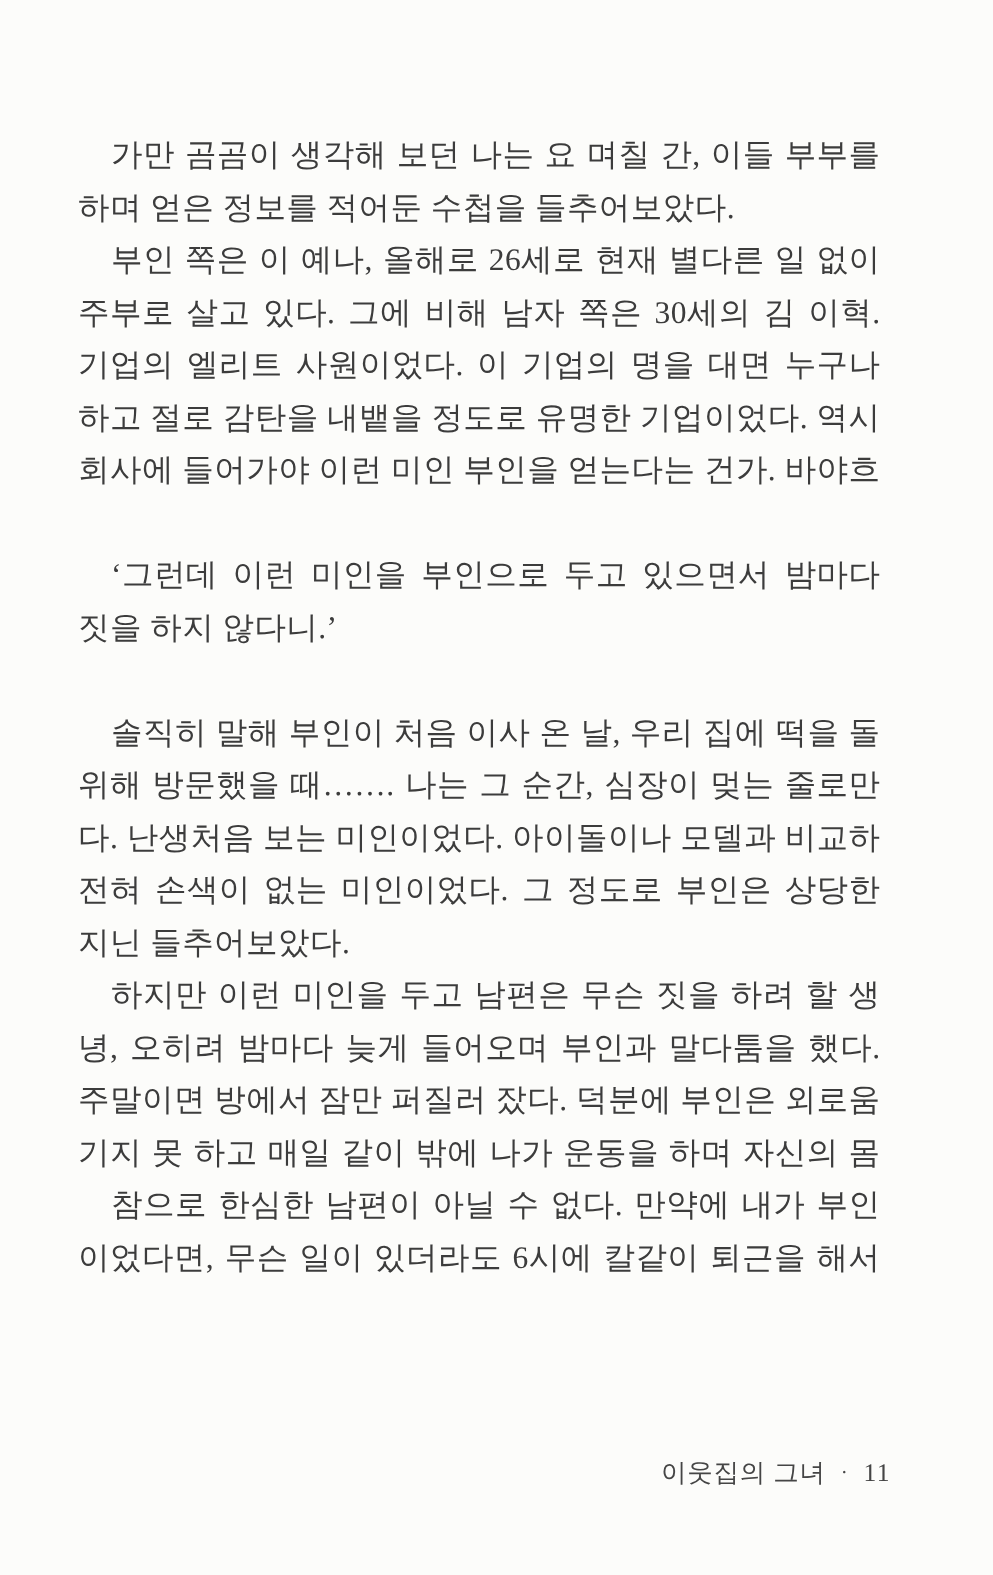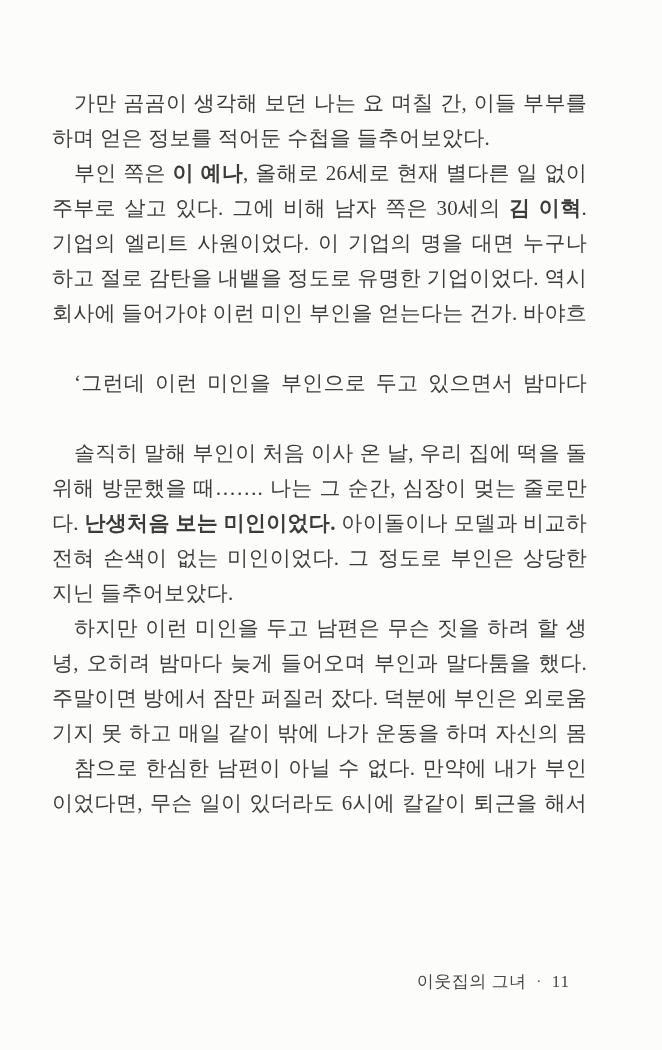--- a/index.html
+++ b/index.html
@@ -33,30 +33,30 @@
     overflow: hidden;
   }
   .line.end {
     text-align: center;
     text-align-last: left;
   }
   .line.indent {
     text-indent: 22px;
   }
   .line .b {
-    font-weight: bold;
+    font-weight: normal;
     margin-top: 41px;
   }
   .blank {
     height: 35px;
   }
   .footer {
     position: absolute;
     top: 970px;
-    right: 92px;
+    right: 68px;
     font-size: 17px;
     letter-spacing: 0.5px;
     color: #454545;
     white-space: nowrap;
   }
   .footer .sep {
     display: inline-block;
     margin: 0 10px;
     font-size: 14px;
     vertical-align: 1px;
@@ -72,20 +72,21 @@
   <div class="text-block" id="text-block">
       <div class="line indent"><span>가만 곰곰이 생각해 보던 나는 요 며칠 간, 이들 부부를 관찰</span></div>
       <div class="line end"><span>하며 얻은 정보를 적어둔 수첩을 들추어보았다.</span></div>
       <div class="line indent"><span>부인 쪽은 </span><span class="b">이 예나</span><span>, 올해로 26세로 현재 별다른 일 없이 전업</span></div>
       <div class="line"><span>주부로 살고 있다. 그에 비해 남자 쪽은 30세의 </span><span class="b">김 이혁</span><span>. 모 대</span></div>
       <div class="line"><span>기업의 엘리트 사원이었다. 이 기업의 명을 대면 누구나 다 아</span></div>
       <div class="line"><span>하고 절로 감탄을 내뱉을 정도로 유명한 기업이었다. 역시 좋은</span></div>
       <div class="line"><span>회사에 들어가야 이런 미인 부인을 얻는다는 건가. 바야흐로 인</span></div>
       <div class="blank"></div>
       <div class="line indent"><span>‘그런데 이런 미인을 부인으로 두고 있으면서 밤마다 별다른</span></div>
+      <div class="line end"><span>짓을 하지 않다니.’</span></div>
       <div class="blank"></div>
       <div class="line indent"><span>솔직히 말해 부인이 처음 이사 온 날, 우리 집에 떡을 돌리기</span></div>
       <div class="line"><span>위해 방문했을 때……. 나는 그 순간, 심장이 멎는 줄로만 알았</span></div>
       <div class="line"><span>다. </span><span class="b">난생처음 보는 미인이었다.</span><span> 아이돌이나 모델과 비교하더라도</span></div>
       <div class="line"><span>전혀 손색이 없는 미인이었다. 그 정도로 부인은 상당한 미모를</span></div>
       <div class="line end"><span>지닌 들추어보았다.</span></div>
       <div class="line indent"><span>하지만 이런 미인을 두고 남편은 무슨 짓을 하려 할 생각은커</span></div>
       <div class="line"><span>녕, 오히려 밤마다 늦게 들어오며 부인과 말다툼을 했다. 심지어</span></div>
       <div class="line"><span>주말이면 방에서 잠만 퍼질러 잤다. 덕분에 부인은 외로움을 이</span></div>
       <div class="line"><span>기지 못 하고 매일 같이 밖에 나가 운동을 하며 자신의 몸매를</span></div>

